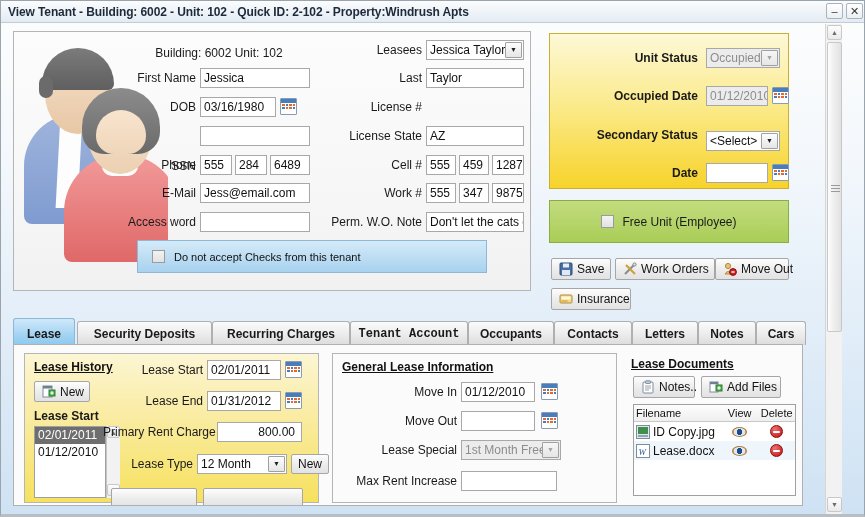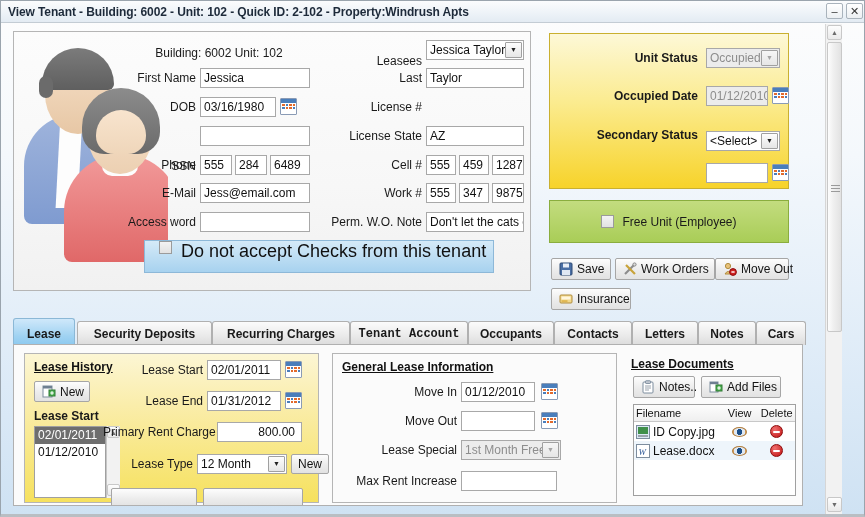--- a/index.html
+++ b/index.html
@@ -123,25 +123,25 @@
   .cal .grid b.b { background:#4a7ebb; }
 
   
   .cbox {
     display: inline-block; width: 13px; height: 13px;
     background: linear-gradient(to bottom,#f3f3f3,#e2e2e2);
     border: 1px solid #9b9b9b; vertical-align: middle;
   }
 
   #checks-bar {
-    position: absolute; left: 143px; top: 239px; width: 350px; height: 33px;
+    position: absolute; left: 136px; top: 239px; width: 350px; height: 33px;
     background: linear-gradient(to bottom,#d5eaf8,#a7d2ef);
     border: 1px solid #8db8d8;
-    display: flex; align-items: flex-start; padding-left: 14px; gap: 9px;
-    font-size: 18px; color: #111;
+    display: flex; align-items: center; padding-left: 14px; gap: 9px;
+    font-size: 11px; color: #111;
   }
 
   
   #status-panel {
     position: absolute; left: 548px; top: 32px; width: 240px; height: 156px;
     background: linear-gradient(to bottom,#fdf8d7 0%,#fbeb8e 45%,#f7d32a 100%);
     border: 1px solid #c9b030;
   }
   .ylbl {
     position: absolute; text-align: right; font-weight: bold;
@@ -300,21 +300,21 @@
     <div class="fld" style="left:186px; top:123px; width:32px;">555</div>
     <div class="fld" style="left:221px; top:123px; width:32px;">284</div>
     <div class="fld" style="left:256px; top:123px; width:40px;">6489</div>
 
     <div class="lbl" style="left:88px; top:151px; width:94px;">E-Mail</div>
     <div class="fld" style="left:186px; top:151px; width:110px;">Jess@email.com</div>
 
     <div class="lbl" style="left:80px; top:180px; width:102px;">Access word</div>
     <div class="fld" style="left:186px; top:180px; width:110px;"></div>
 
-    <div class="lbl" style="left:292px; top:8px; width:116px;margin-top:11px;">Leasees</div>
+    <div class="lbl" style="left:292px; top:8px; width:116px;">Leasees</div>
     <div class="combo" style="left:412px; top:8px; width:98px;">
       <span>Jessica Taylor</span>
       <span class="arw">▼</span>
     </div>
 
     <div class="lbl" style="left:292px; top:36px; width:116px;">Last</div>
     <div class="fld" style="left:412px; top:36px; width:98px;">Taylor</div>
 
     <div class="lbl" style="left:292px; top:65px; width:116px;">License #</div>
 
@@ -362,20 +362,21 @@
           <b class="b"></b>
         </div>
     </div>
 
     <div class="ylbl" style="left:2px; top:91px; width:146px;">Secondary Status</div>
     <div class="combo" style="left:156px; top:97px; width:74px;">
       <span>&lt;Select&gt;</span>
       <span class="arw">▼</span>
     </div>
 
+    <div class="ylbl" style="left:8px; top:129px; width:140px;">Date</div>
     <div class="fld" style="left:156px; top:129px; width:62px;"></div>
     <div class="cal" style="left:222px; top:130px;">
       <div class="capx"></div>
         <div class="grid">
           <b></b>
           <b class="b"></b>
           <b></b>
           <b></b>
           <b class="b"></b>
           <b></b>

